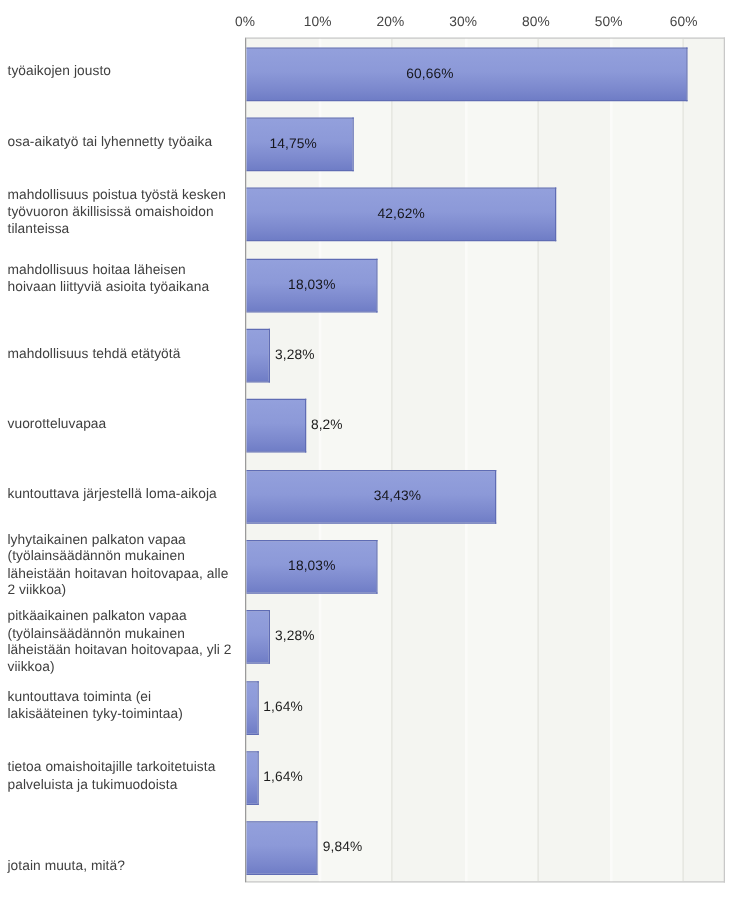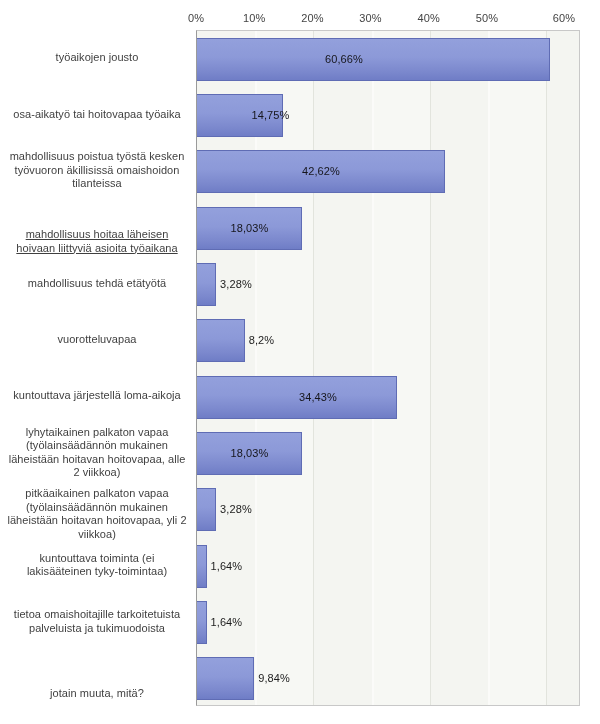--- a/index.html
+++ b/index.html
@@ -95,21 +95,21 @@
     color: #1d1d1d;
   }
 
   
   .cat-label {
     position: absolute;
     right: 0;
     width: 190px;
     padding-right: 8px;
     box-sizing: border-box;
-    text-align: center;
+    text-align: left;
     font-size: 11px;
     line-height: 13.5px;
     color: #3f3f3f;
     letter-spacing: 0.05px;
   }
   #category-labels {
     position: absolute;
     left: 0;
     top: 30px;
     width: 196px;
@@ -119,30 +119,30 @@
 </head>
 <body>
 
 <div id="chart-root">
 
   <div id="x-axis-labels">
       <div class="x-tick-label" style="left: 0px;">0%</div>
       <div class="x-tick-label" style="left: 58.1818px;">10%</div>
       <div class="x-tick-label" style="left: 116.364px;">20%</div>
       <div class="x-tick-label" style="left: 174.545px;">30%</div>
-      <div class="x-tick-label" style="left: 232.727px;">40%</div>
+      <div class="x-tick-label" style="left: 232.727px;">80%</div>
       <div class="x-tick-label" style="left: 290.909px;">50%</div>
-      <div class="x-tick-label" style="left: 368px;">60%</div>
+      <div class="x-tick-label" style="left: 351px;">60%</div>
     </div>
 
   <div id="category-labels">
       <div class="cat-label" style="top: 21.1667px;">työaikojen jousto</div>
-      <div class="cat-label" style="top: 77.5px;">osa-aikatyö tai hoitovapaa työaika</div>
+      <div class="cat-label" style="top: 77.5px;">osa-aikatyö tai lyhennetty työaika</div>
       <div class="cat-label" style="top: 120.333px;">mahdollisuus poistua työstä kesken työvuoron äkillisissä omaishoidon tilanteissa</div>
-      <div class="cat-label" style="top: 198px; text-decoration: underline;">mahdollisuus hoitaa läheisen hoivaan liittyviä asioita työaikana</div>
+      <div class="cat-label" style="top: 180px;">mahdollisuus hoitaa läheisen hoivaan liittyviä asioita työaikana</div>
       <div class="cat-label" style="top: 302.833px;">vuorotteluvapaa</div>
       <div class="cat-label" style="top: 246.5px;">mahdollisuus tehdä etätyötä</div>
       <div class="cat-label" style="top: 359.167px;">kuntouttava järjestellä loma-aikoja</div>
       <div class="cat-label" style="top: 395.5px;">lyhytaikainen palkaton vapaa (työlainsäädännön mukainen läheistään hoitavan hoitovapaa, alle 2 viikkoa)</div>
       <div class="cat-label" style="top: 457px;">pitkäaikainen palkaton vapaa (työlainsäädännön mukainen läheistään hoitavan hoitovapaa, yli 2 viikkoa)</div>
       <div class="cat-label" style="top: 521.667px;">kuntouttava toiminta (ei lakisääteinen tyky-toimintaa)</div>
       <div class="cat-label" style="top: 578px;">tietoa omaishoitajille tarkoitetuista palveluista ja tukimuodoista</div>
       <div class="cat-label" style="top: 640.833px; margin-top: 16px;">jotain muuta, mitä?</div>
     </div>
 
@@ -152,21 +152,21 @@
       <div class="band" style="left: 58.1818px; width: 58.1818px;"></div>
       <div class="gridline alt" style="left: 58.1818px;"></div>
       <div class="gridline" style="left: 116.364px;"></div>
       <div class="gridline alt" style="left: 174.545px;"></div>
       <div class="gridline" style="left: 232.727px;"></div>
       <div class="gridline alt" style="left: 290.909px;"></div>
       <div class="gridline" style="left: 349.091px;"></div>
       <div class="bar" style="top: 6.66667px; width: 352.931px;"></div>
       <div class="bar-value inside" style="top: 6.66667px; left: 0px; width: 294px; text-align: center;">60,66%</div>
       <div class="bar" style="top: 63px; width: 85.8182px;"></div>
-      <div class="bar-value inside" style="top: 63px; left: 0px; width: 75px; text-align: center; padding-left: 36px;">14,75%</div>
+      <div class="bar-value inside" style="top: 63px; left: 0px; width: 75px; text-align: center;">14,75%</div>
       <div class="bar" style="top: 119.333px; width: 247.971px;"></div>
       <div class="bar-value inside" style="top: 119.333px; left: 0px; width: 247.971px; text-align: center;">42,62%</div>
       <div class="bar" style="top: 175.667px; width: 104.902px;"></div>
       <div class="bar-value inside" style="top: 175.667px; left: 0px; width: 104.902px; text-align: center;">18,03%</div>
       <div class="bar" style="top: 232px; width: 19.0836px;"></div>
       <div class="bar-value outside" style="top: 232px; left: 23.0836px;">3,28%</div>
       <div class="bar" style="top: 288.333px; width: 47.7091px;"></div>
       <div class="bar-value outside" style="top: 288.333px; left: 51.7091px;">8,2%</div>
       <div class="bar" style="top: 344.667px; width: 200.32px;"></div>
       <div class="bar-value inside" style="top: 344.667px; left: 0px; width: 242px; text-align: center;">34,43%</div>

